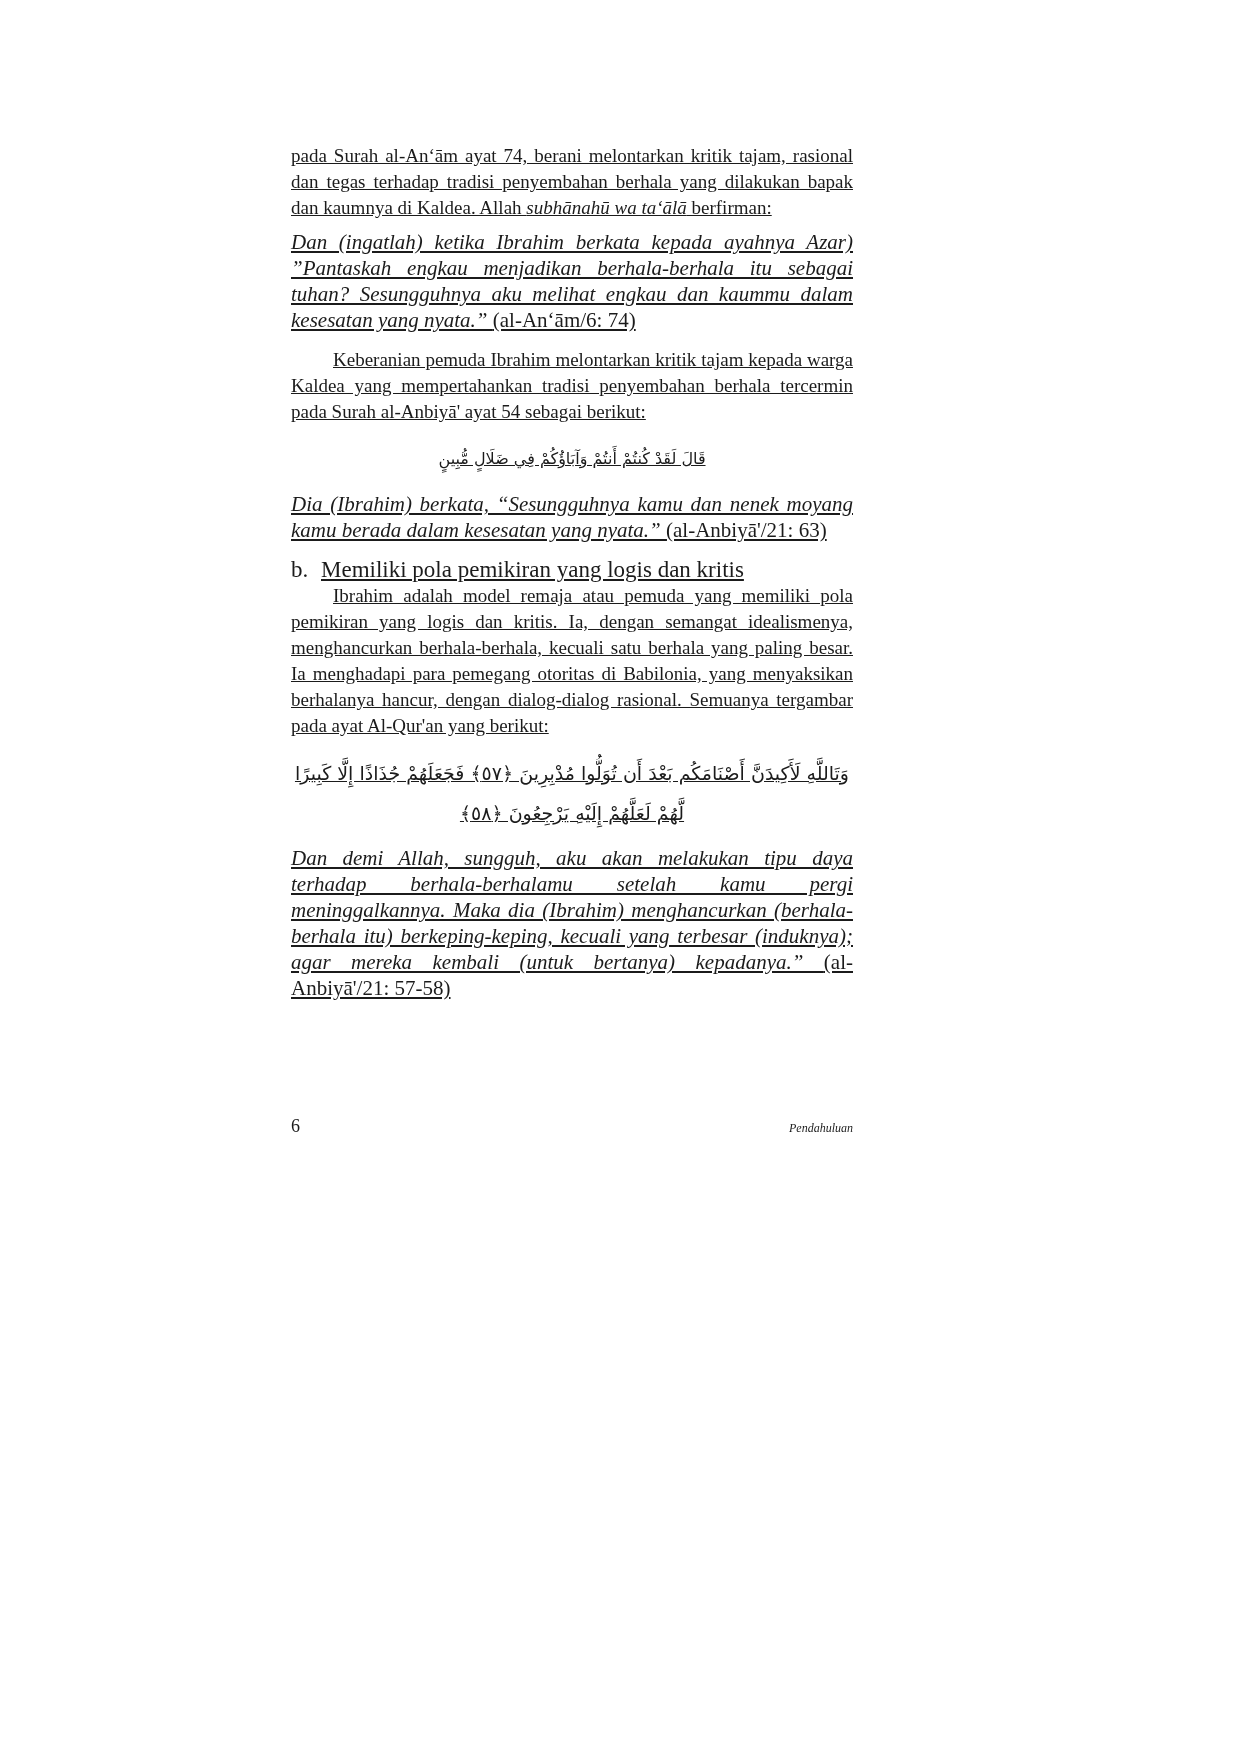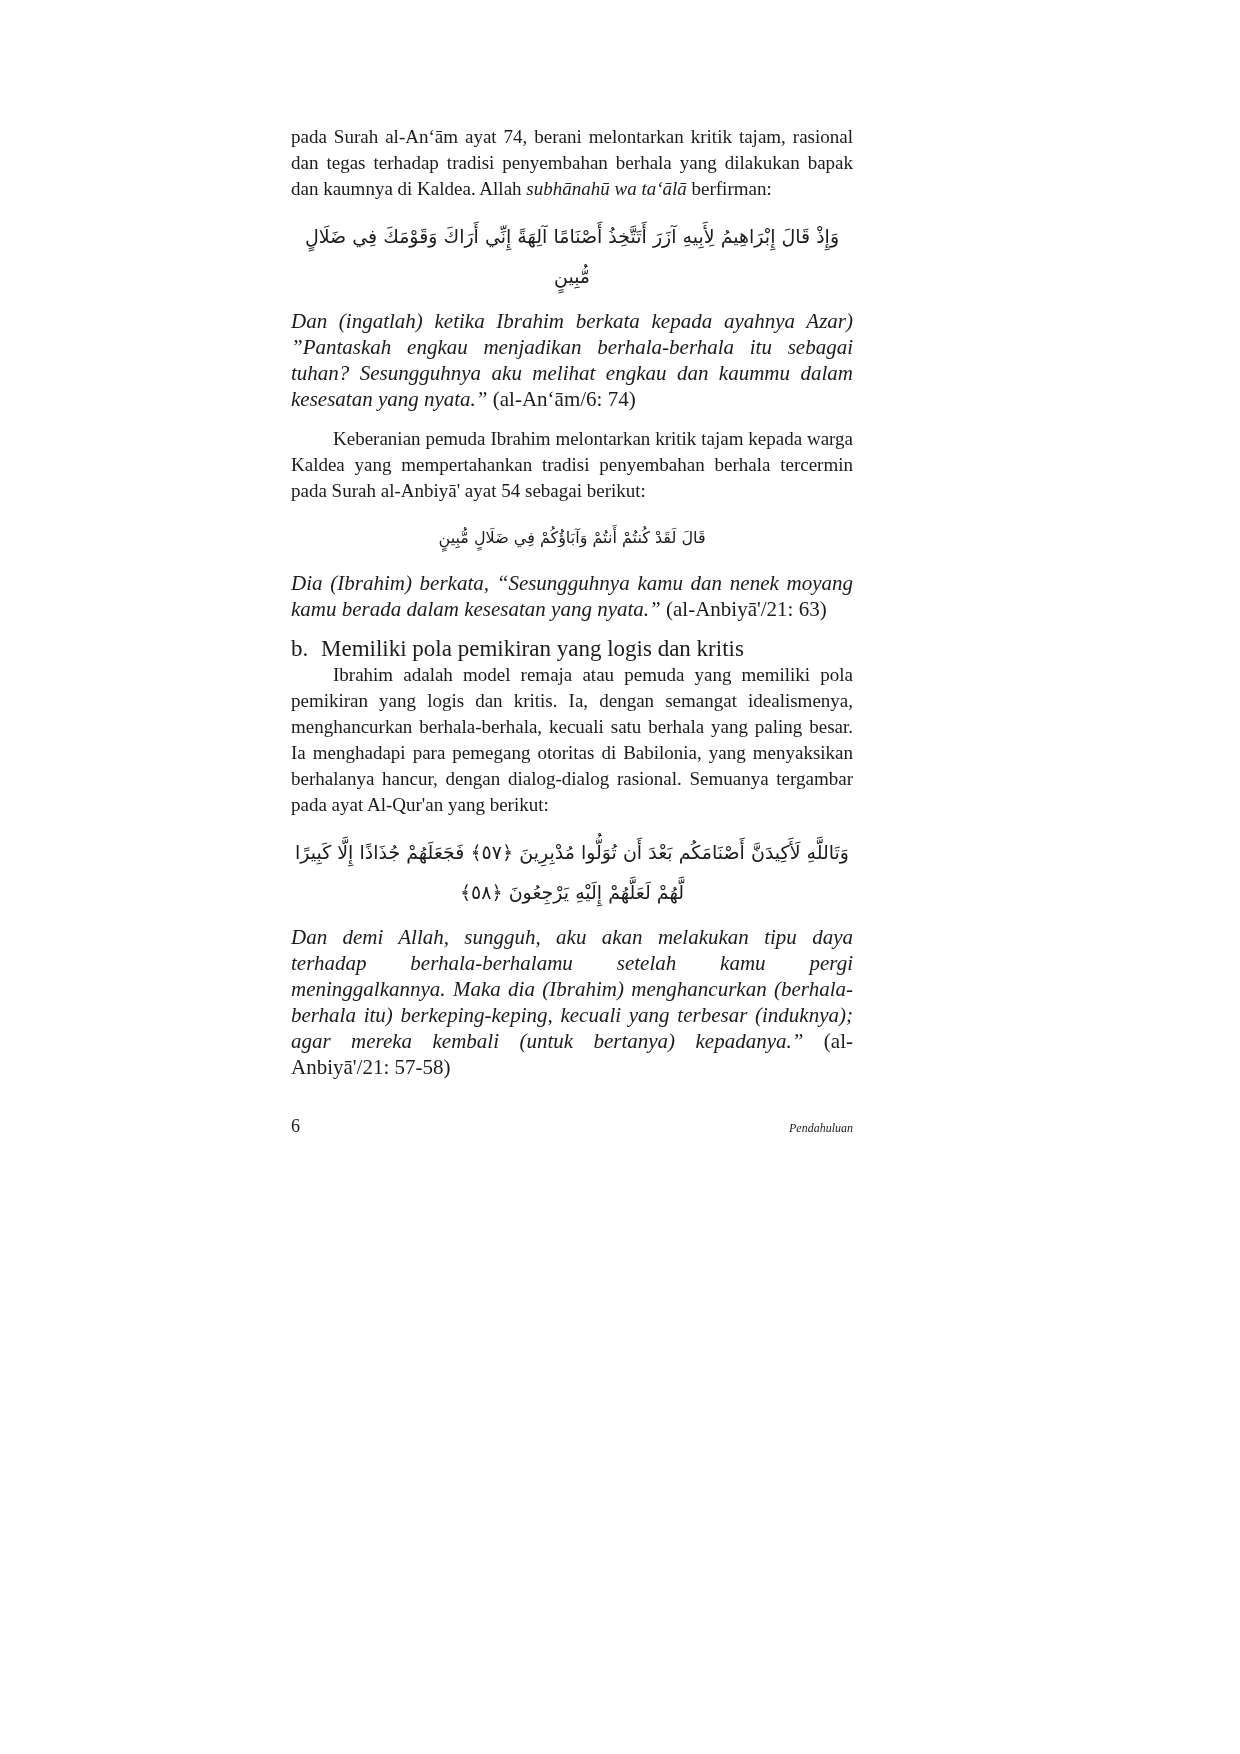--- a/index.html
+++ b/index.html
@@ -10,22 +10,23 @@
     height: 1754px;
     margin: 0 auto;
     background: #ffffff;
     font-family: "Liberation Serif", serif;
     color: #1b1b1b;
     overflow: hidden;
   }
   .content {
     position: absolute;
     left: 291px;
-    top: 124px;
+    top: 143px;
     width: 562px;
+    text-decoration: underline;
   }
   .para {
     font-size: 19px;
     line-height: 26px;
     text-align: justify;
     margin: 0 0 6px 0;
   }
   .para.indent { text-indent: 42px; }
   .inline-italic { font-style: italic; }
   .arabic {
@@ -65,21 +66,20 @@
   .footer .running-title { font-style: italic; font-size: 12px; }
 </style>
 </head>
 <body>
 
 <div class="page">
   <div class="content">
 
     <p class="para"><span>pada Surah al-An‘ām ayat 74, berani melontarkan kritik tajam, rasional dan tegas terhadap tradisi penyembahan berhala yang dilakukan bapak dan kaumnya di Kaldea. Allah </span><span class="inline-italic">subhānahū wa ta‘ālā</span><span> berfirman:</span></p>
 
-    <p class="arabic long">وَإِذْ قَالَ إِبْرَاهِيمُ لِأَبِيهِ آزَرَ أَتَتَّخِذُ أَصْنَامًا آلِهَةً إِنِّي أَرَاكَ وَقَوْمَكَ فِي ضَلَالٍ مُّبِينٍ</p>
 
     <p class="translation"><span>Dan (ingatlah) ketika Ibrahim berkata kepada ayahnya Azar) ”Pantaskah engkau menjadikan berhala-berhala itu sebagai tuhan? Sesungguhnya aku melihat engkau dan kaummu dalam kesesatan yang nyata.” </span><span class="citation">(al-An‘ām/6: 74)</span></p>
 
     <p class="para indent">Keberanian pemuda Ibrahim  melontarkan kritik tajam kepada warga Kaldea yang mempertahankan tradisi penyembahan berhala tercermin pada Surah al-Anbiyā' ayat 54 sebagai berikut:</p>
 
     <p class="arabic">قَالَ لَقَدْ كُنتُمْ أَنتُمْ وَآبَاؤُكُمْ فِي ضَلَالٍ مُّبِينٍ</p>
 
     <p class="translation"><span>Dia (Ibrahim) berkata, “Sesungguhnya kamu dan nenek moyang kamu berada dalam kesesatan yang nyata.” </span><span class="citation">(al-Anbiyā'/21: 63)</span></p>
 
     <p class="subitem"><span class="label">b.</span><span>Memiliki pola pemikiran yang logis dan kritis</span></p>

